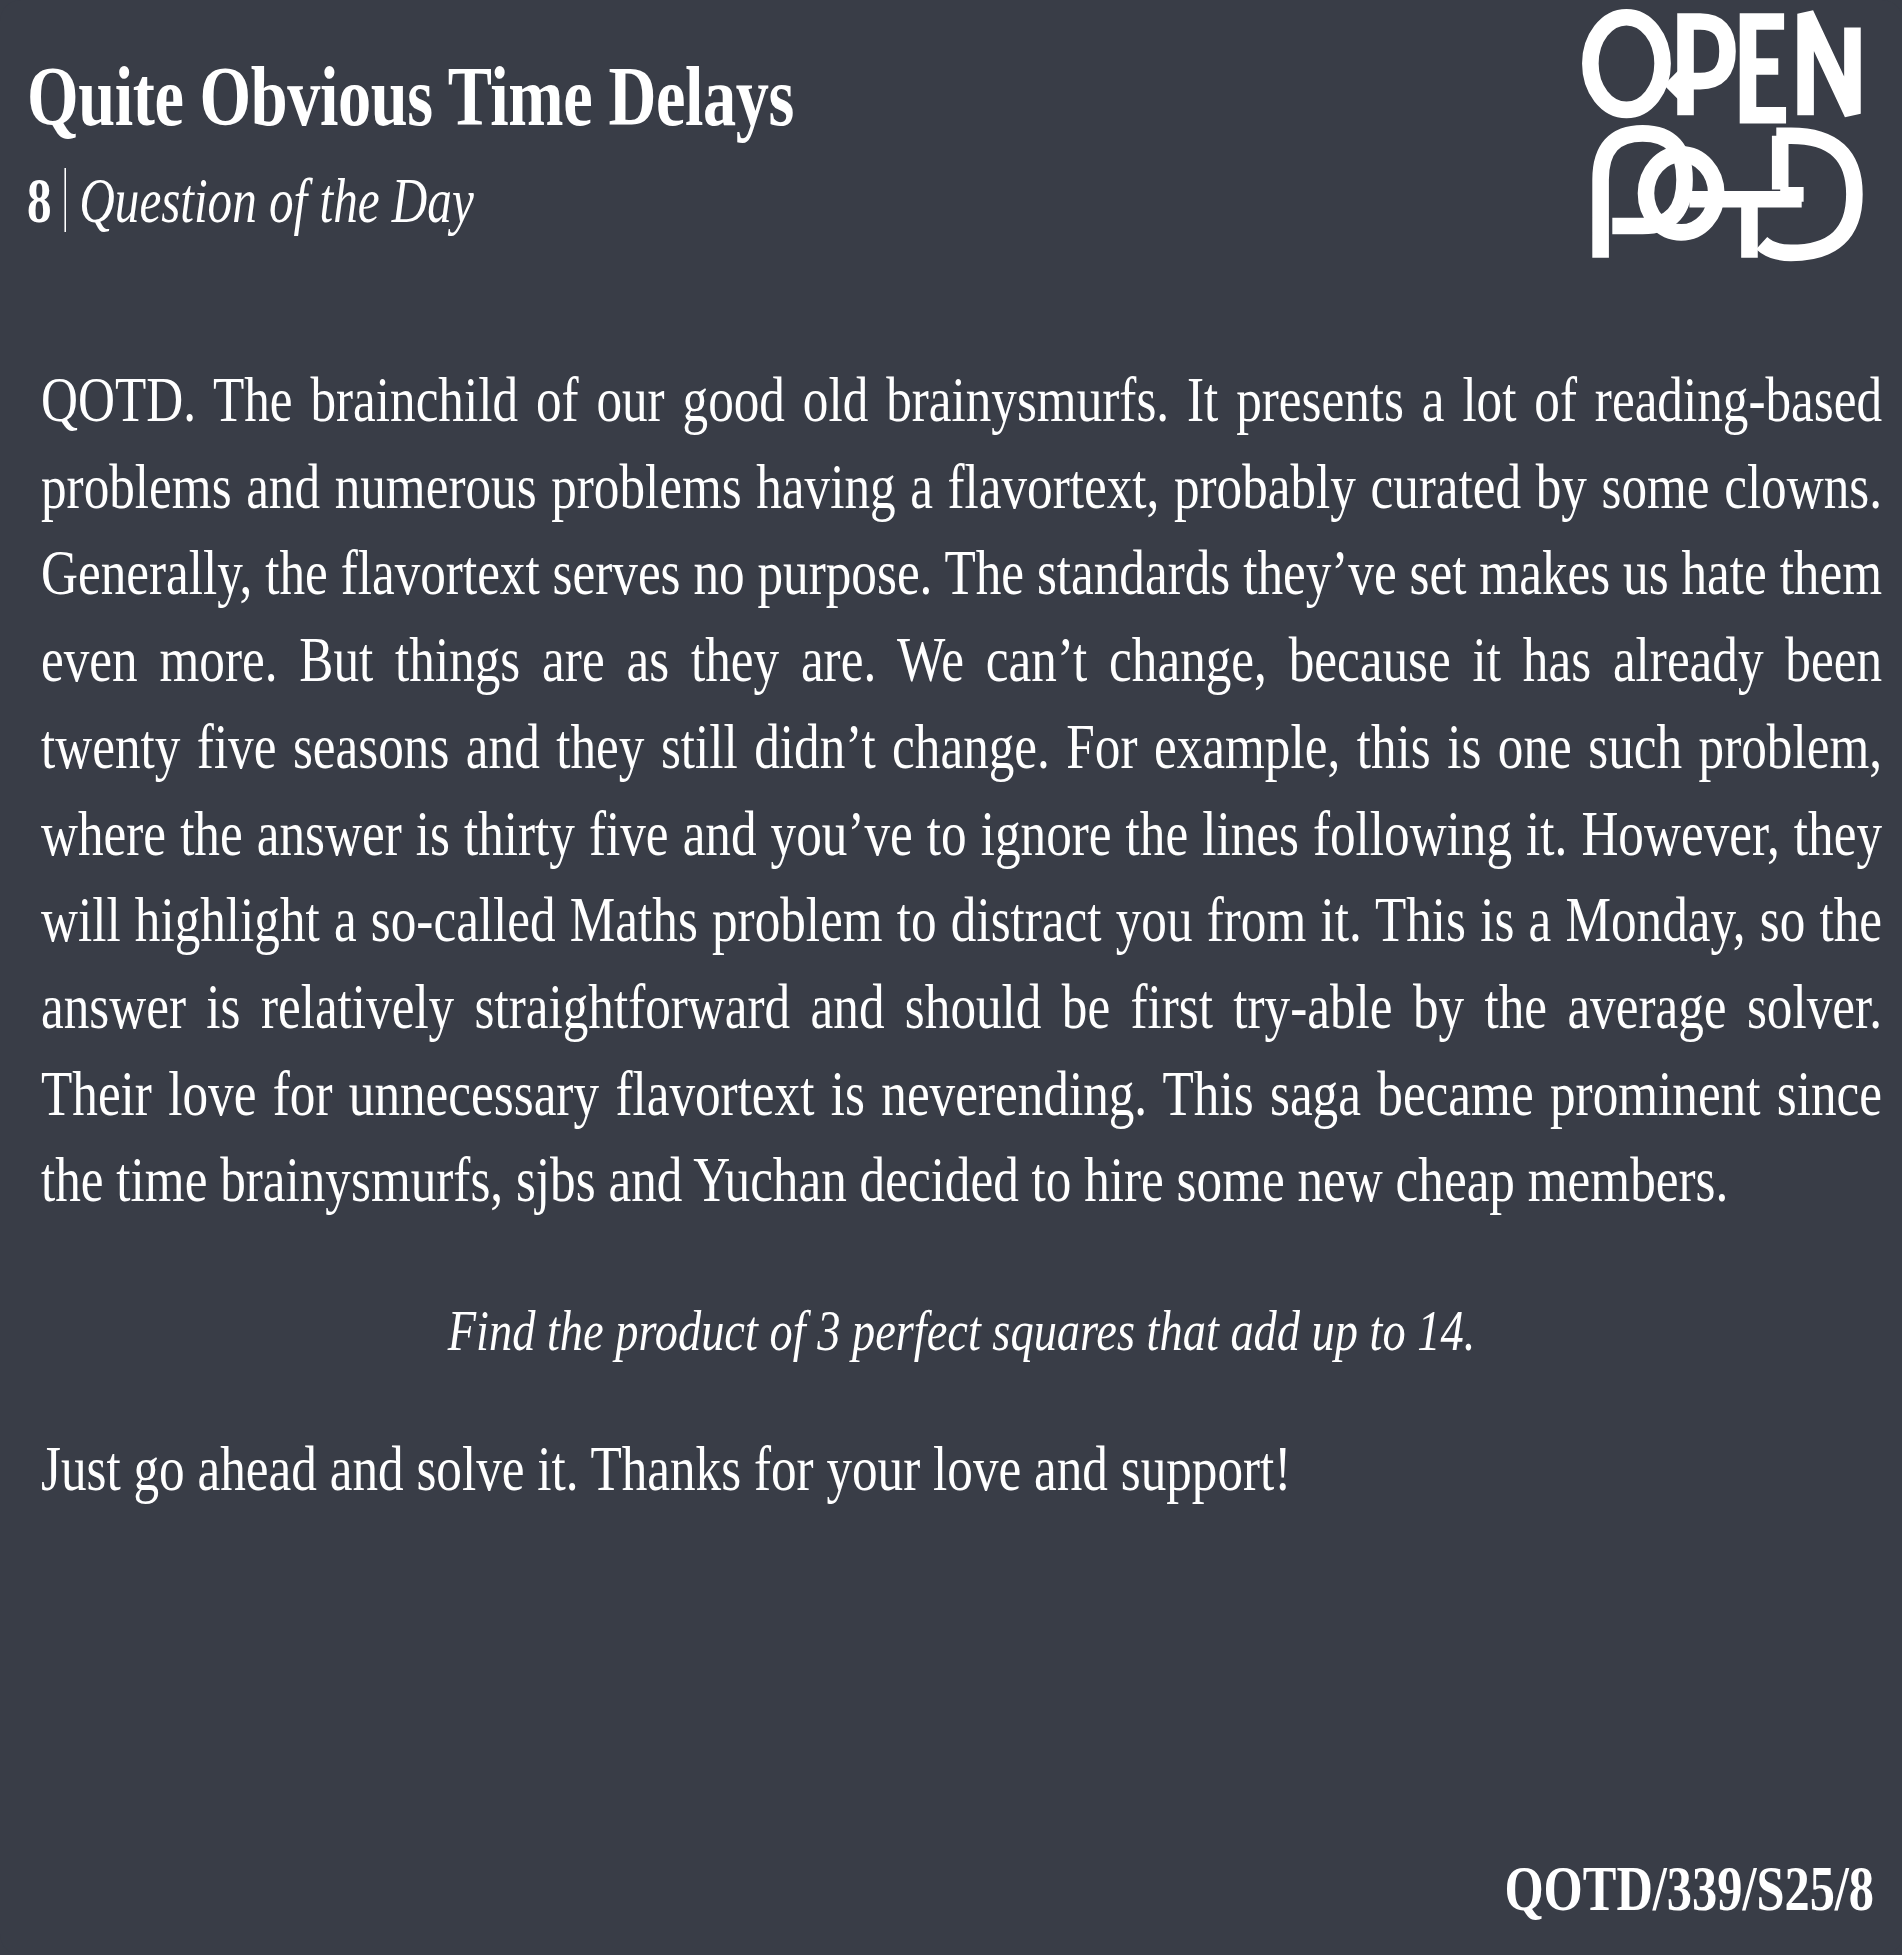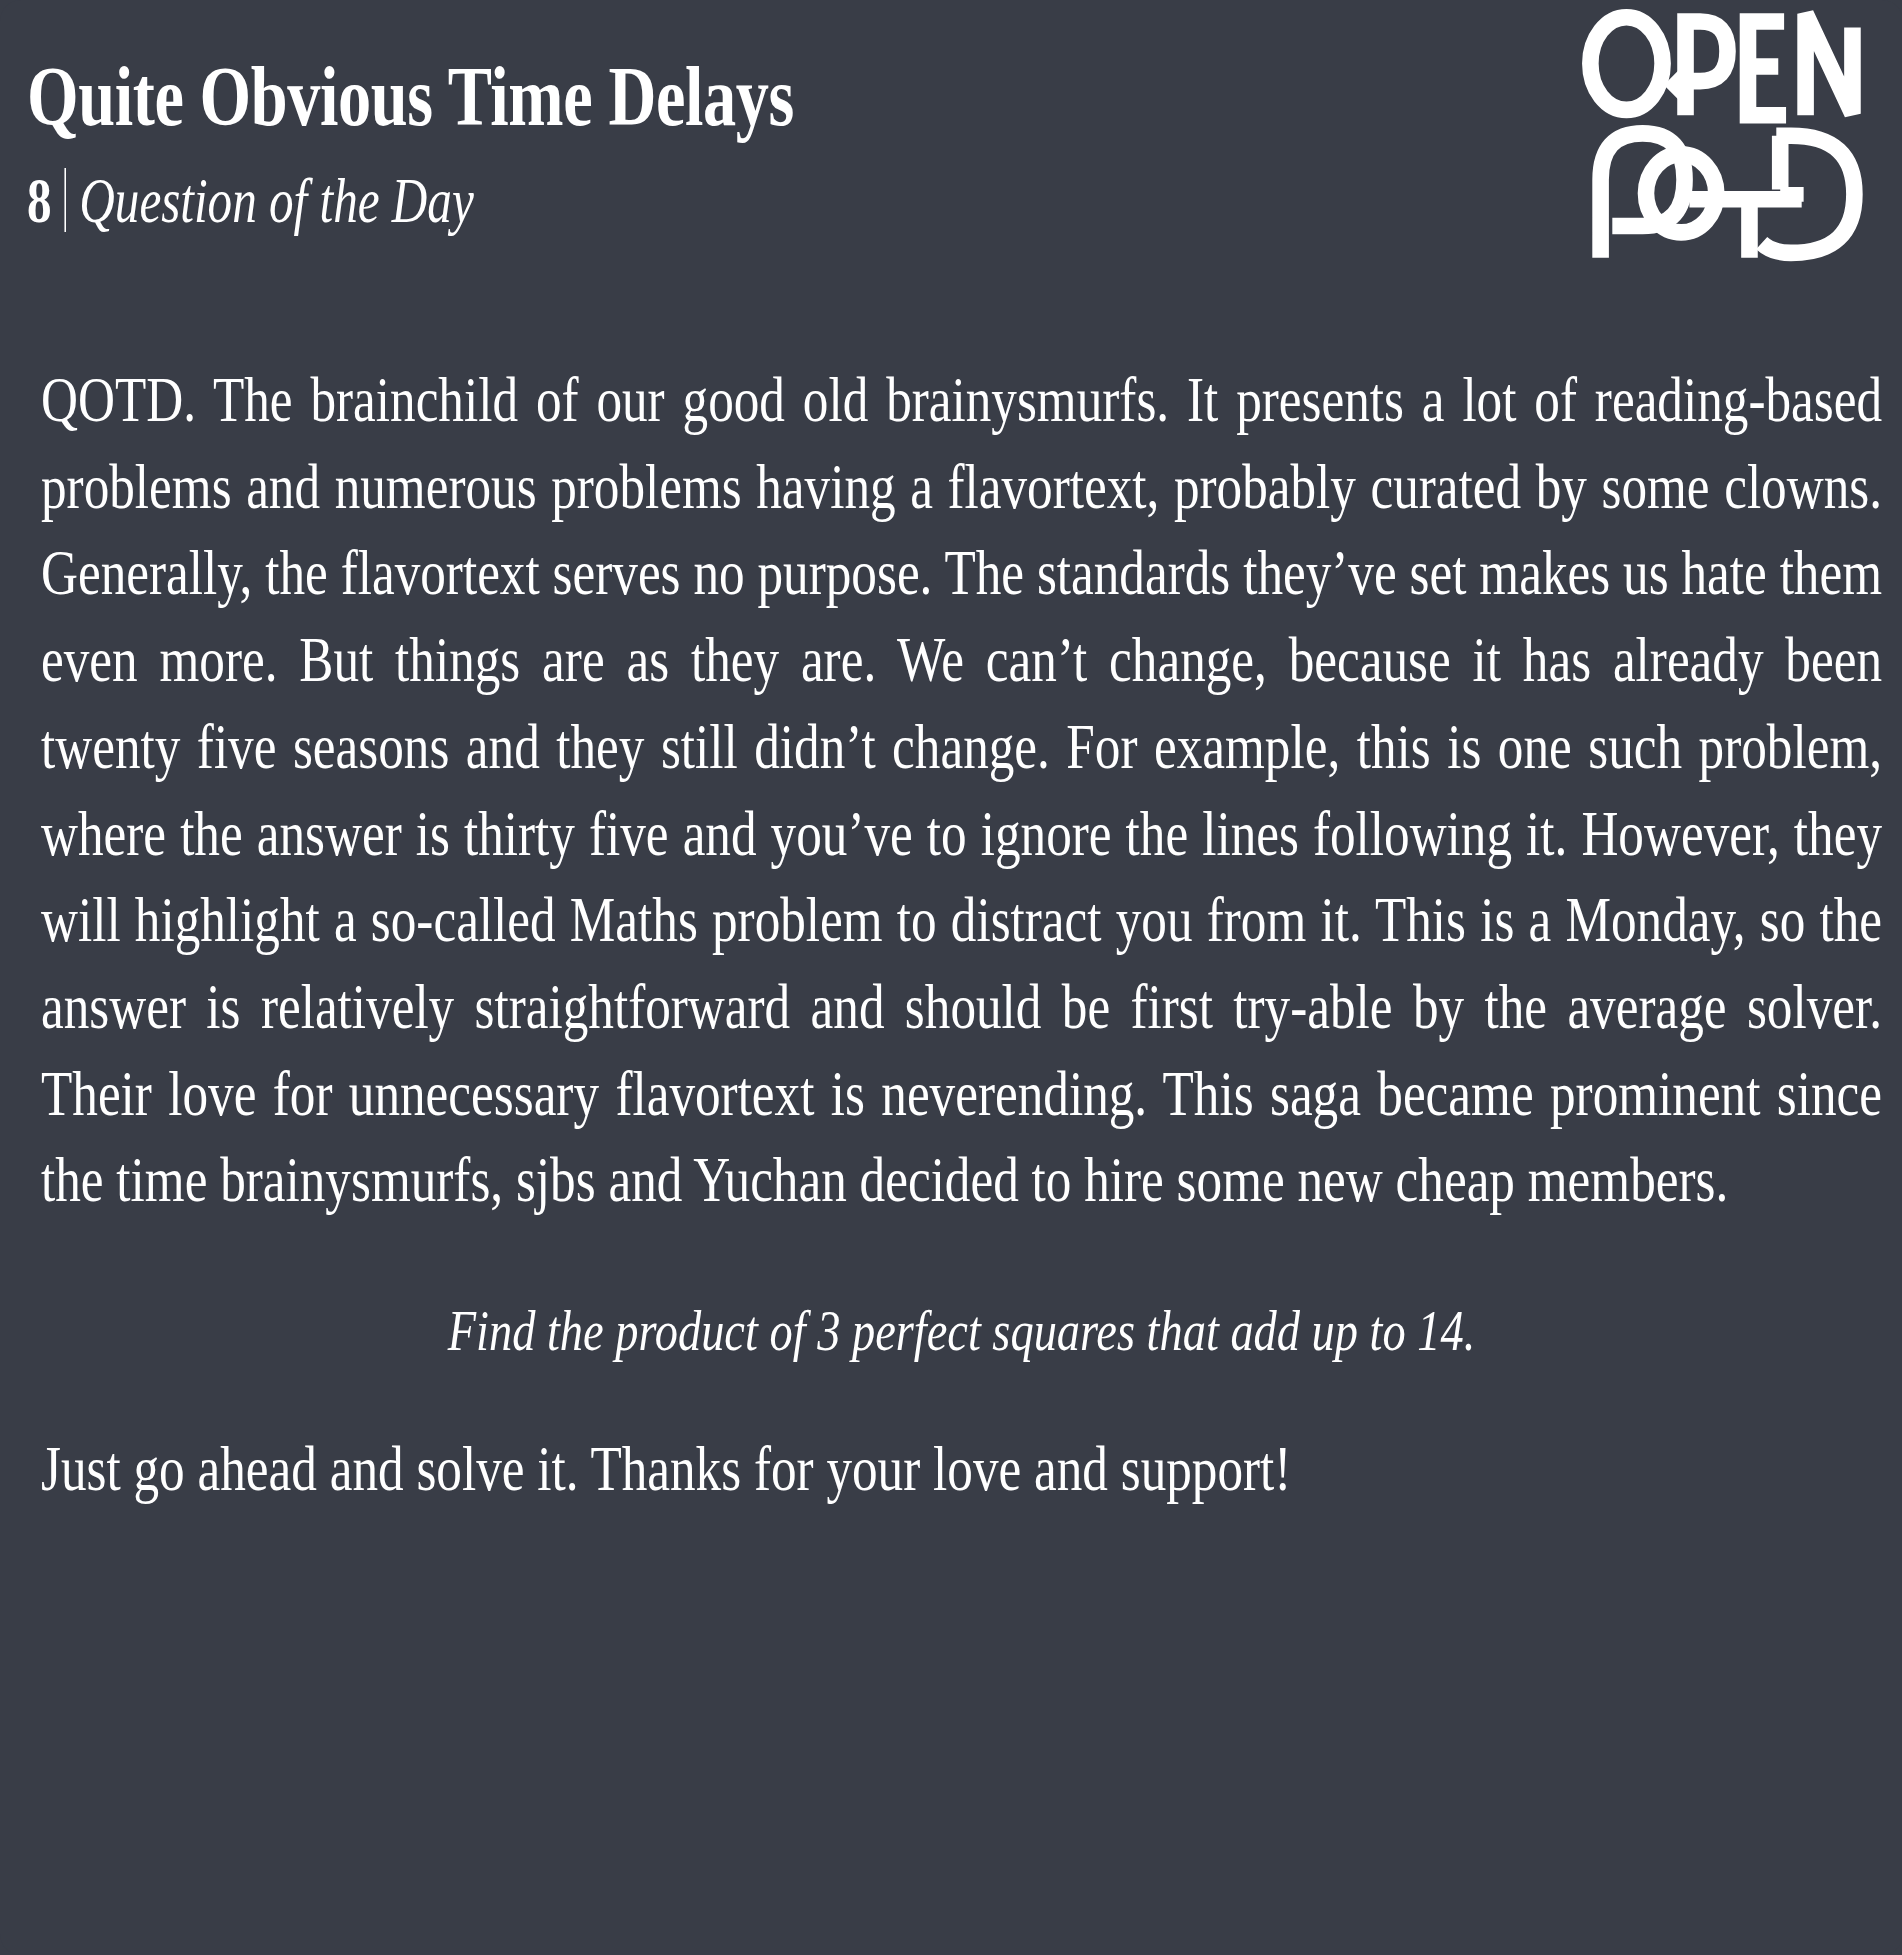--- a/index.html
+++ b/index.html
@@ -191,15 +191,18 @@
   </div>
 
   <div id="body-wrap">
     <p id="body-paragraph">QOTD. The brainchild of our good old brainysmurfs. It presents a lot of reading-based problems and numerous problems having a flavortext, probably curated by some clowns.  Generally, the flavortext serves no purpose.  The standards they’ve set makes us hate them even more.  But things are as they are.  We can’t change, because it has already been twenty five seasons and they still didn’t change. For example, this is one such problem, where the answer is thirty five and you’ve to ignore the lines following it.  However, they will highlight a so-called Maths problem to distract you from it. This is a Monday, so the answer is relatively straightforward and should be first try-able by the average solver. Their love for unnecessary flavortext is neverending.  This saga became prominent since the time brainysmurfs, sjbs and Yuchan decided to hire some new cheap members.</p>
 
     <div id="question-line">Find the product of 3 perfect squares that add up to 14.</div>
 
     <div id="closing-line">Just go ahead and solve it. Thanks for your love and support!</div>
   </div>
 
+  <div id="footer">
+    <span id="footer-code">QOTD/339/S25/8</span>
+  </div>
 
 </div>
 
 
 </body></html>

